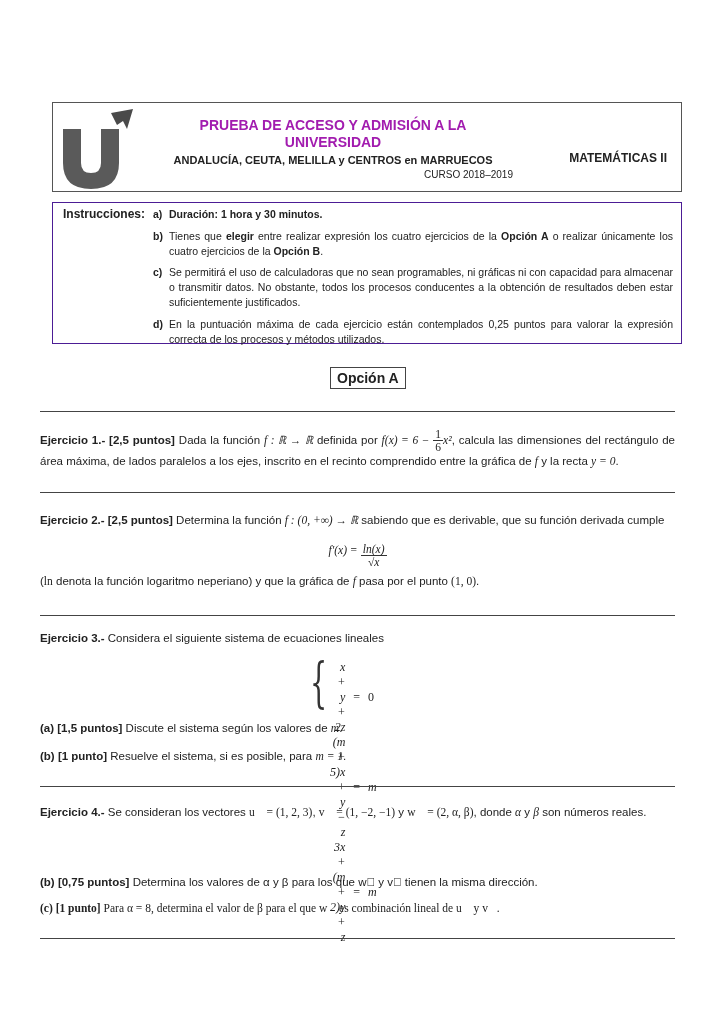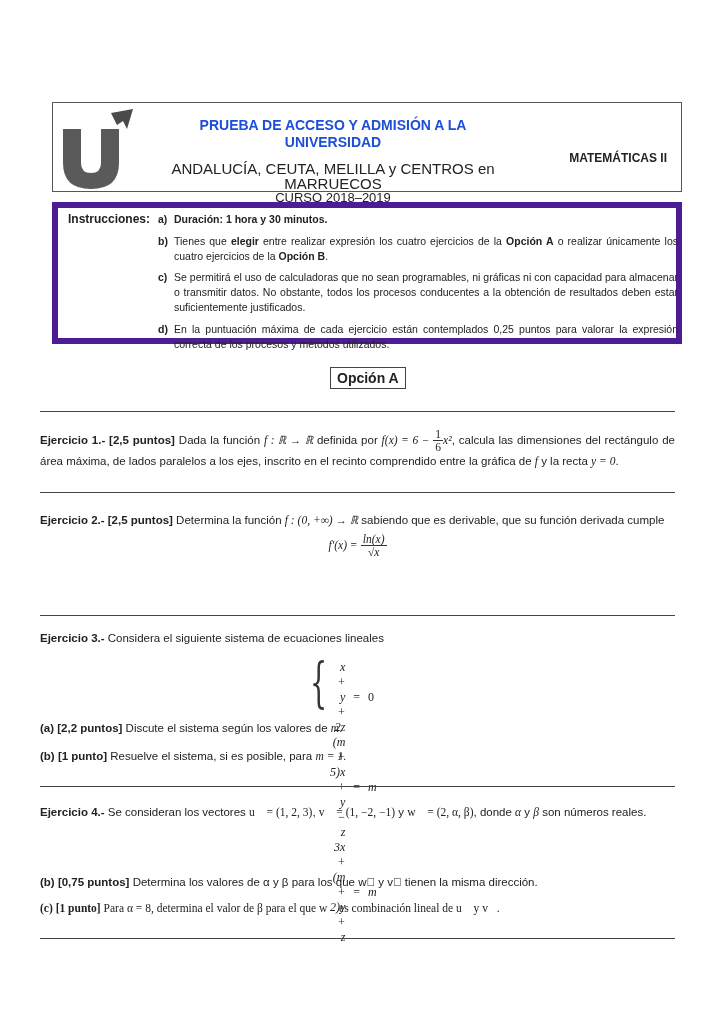--- a/index.html
+++ b/index.html
@@ -1,43 +1,43 @@
 <!DOCTYPE html>
 <html><head>
 <meta charset="utf-8">
 <style>
   html, body { margin: 0; padding: 0; }
   body {
     width: 725px; height: 1024px; background: #ffffff; position: relative; overflow: hidden;
     font-family: "Liberation Sans", sans-serif; color: #222; font-size: 11.5px;
   }
-  .math { font-family: "Liberation Serif", serif; font-style: italic; }
+  .math { font-family: "Liberation Serif", serif; font-style: italic; margin-top: 10px; }
   .mr { font-family: "Liberation Serif", serif; font-style: normal; }
   b { font-weight: bold; }
 
   
   #header {
     position: absolute; left: 52px; top: 102px; width: 630px; height: 90px;
     border: 1px solid #555; box-sizing: border-box;
   }
   #logo { position: absolute; left: 6px; top: 4px; width: 80px; height: 82px; }
   #header-center {
     position: absolute; left: 100px; top: 14px; width: 360px; text-align: center;
   }
-  .h-title { font-weight: bold; font-size: 14px; line-height: 17px; color: #1d4ed8; }
-  .h-sub { font-weight: normal; font-size: 15px; line-height: 15px; margin-top: 10px; }
-  .h-year { font-size: 13px; line-height: 14px; }
+  .h-title { font-weight: bold; font-size: 14px; line-height: 17px; color: #a21caf; }
+  .h-sub { font-weight: bold; font-size: 11px; line-height: 15px; margin-top: 2px; }
+  .h-year { font-size: 10px; line-height: 14px; text-align: right; }
   #header-subject {
     position: absolute; right: 14px; top: 48px; font-weight: bold; font-size: 12px; margin-left: 25px;
   }
 
   
   #instructions {
     position: absolute; left: 52px; top: 202px; width: 630px; height: 142px;
-    border: 6px solid #4c1d95; box-sizing: border-box;
+    border: 1px solid #4c1d95; box-sizing: border-box;
   }
   #instr-label {
     position: absolute; left: 10px; top: 4px; font-weight: bold; font-size: 12px;
   }
   .instr-item { position: absolute; left: 100px; width: 520px; font-size: 10.5px; line-height: 15px; }
   .instr-letter { position: absolute; left: 0; font-weight: bold; }
   .instr-text { margin-left: 16px; display: block; text-align: justify; }
 
   
   #opcion {
@@ -110,20 +110,21 @@
 <div class="rule" style="top:492px;"></div>
 
 <div class="ex" style="top:512px;">
   <b>Ejercicio 2.- [2,5 puntos]</b><span> Determina la función </span><span class="math">f : (0, +∞) → ℝ</span><span> sabiendo que es derivable, que su función derivada cumple</span>
   <div style="position:relative; height:44px;">
     <div class="center-eq" style="top:4px;">
       <span class="math">f′(x) =</span>
       <span class="frac math"><span class="num">ln(x)</span><span class="den">√x</span></span>
     </div>
   </div>
+  <div><span>(</span><span class="mr">ln</span><span> denota la función logaritmo neperiano) y que la gráfica de </span><span class="math">f</span><span> pasa por el punto </span><span class="mr">(1, 0)</span><span>.</span></div>
 </div>
 
 <div class="rule" style="top:615px;"></div>
 
 <div class="ex" style="top:630px; height:140px;">
   <b>Ejercicio 3.-</b><span> Considera el siguiente sistema de ecuaciones lineales</span>
   <div class="sys">
     <span class="brace">{</span>
     <table class="sys-table">
       <tbody>
@@ -138,21 +139,21 @@
             <td>m</td>
           </tr>
       <tr>
             <td class="l">3x + (m + 2)y + z</td>
             <td class="e">=</td>
             <td>m</td>
           </tr>
     </tbody>
       </table>
   </div>
-  <div class="sub-item" style="top:90px;"><b>(a)  [2,2 puntos]</b><span> Discute el sistema según los valores de </span><span class="math">m</span><span>.</span></div>
+  <div class="sub-item" style="top:90px;"><b>(a)  [1,5 puntos]</b><span> Discute el sistema según los valores de </span><span class="math">m</span><span>.</span></div>
   <div class="sub-item" style="top:118px;"><b>(b)  [1 punto]</b><span> Resuelve el sistema, si es posible, para </span><span class="math">m = 1</span><span>.</span></div>
 </div>
 
 <div class="rule" style="top:786px;"></div>
 
 <div class="ex" style="top:804px; height:130px;">
   <b>Ejercicio 4.-</b><span> Se consideran los vectores </span><span class="mr">u⃗ = (1, 2, 3)</span><span>, </span><span class="mr">v⃗ = (1, −2, −1)</span><span> y </span><span class="mr">w⃗ = (2, α, β)</span><span>, donde </span><span class="math">α</span><span> y </span><span class="math">β</span><span> son números reales.</span>
   <div class="sub-item" style="top:70px;"><b>(b)  [0,75 puntos]</b><span> Determina los valores de α y β para los que w⃗ y v⃗ tienen la misma dirección.</span></div>
   <div class="sub-item" style="top:96px;font-family:Liberation Serif, serif;"><b>(c)  [1 punto]</b><span> Para α = 8, determina el valor de β para el que w⃗ es combinación lineal de u⃗ y v⃗.</span></div>
 </div>

